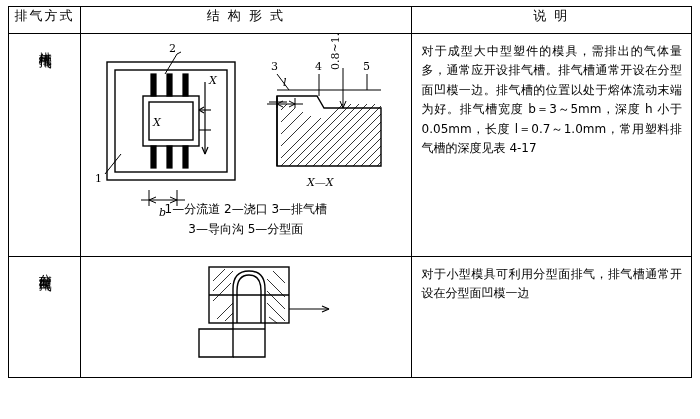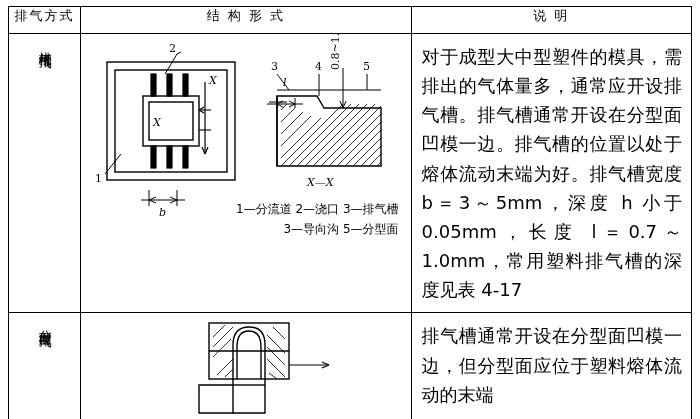--- a/index.html
+++ b/index.html
@@ -5,24 +5,24 @@
   html,body{margin:0;padding:0;background:#fff;}
   body{width:700px;height:419px;font-family:"DejaVu Sans","Liberation Sans",sans-serif;color:#000;}
   #page{position:relative;width:700px;height:419px;box-sizing:border-box;}
   table.main{border-collapse:collapse;width:684px;margin:6px 8px 0 8px;table-layout:fixed;border-radius:6px;}
   table.main td,table.main th{border:1px solid #000;vertical-align:top;padding:0;}
   .hdr{height:26px;text-align:center;vertical-align:middle;font-size:13px;letter-spacing:2px;font-weight:normal;}
   .col1{width:72px;}
   .col2{width:330px;}
   .col3{width:280px;}
   .rowlabel{text-align:center;vertical-align:middle;font-size:13px;line-height:1.25;}
-  .desc{font-size:18px;line-height:1.62;padding:8px 9px 8px 10px;text-align:justify;}
+  .desc{font-size:12px;line-height:1.62;padding:8px 9px 8px 10px;text-align:justify;}
   .cell2{position:relative;height:222px;}
   .cell2b{position:relative;height:120px;}
-  .figcap{position:absolute;left:0;right:12px;text-align:right;font-size:12px;line-height:1.5;}
+  .figcap{position:absolute;left:0;right:0;text-align:center;font-size:12px;line-height:1.5;}
   .vert{writing-mode:vertical-rl;text-orientation:upright;letter-spacing:1px;display:inline-block;}
   svg{display:block;}
   .lbl{font-family:"DejaVu Serif","Liberation Serif",serif;font-size:11px;}
   .lbli{font-family:"DejaVu Serif","Liberation Serif",serif;font-size:11px;font-style:italic;}
 </style>
 </head>
 <body>
 
 <div id="page">
 <table class="main">
@@ -187,18 +187,18 @@
             <line x1="192" y1="14" x2="204" y2="26"></line>
           </g>
           <g stroke="#000" stroke-width="1.2" fill="none">
             <line x1="208" y1="52" x2="248" y2="52"></line>
             <path d="M248 52 l-7 -3 M248 52 l-7 3"></path>
           </g>
         </svg>
       </div>
     </td>
     <td>
-      <div class="desc">排气槽通常开设在分型面凹模一边，但分型面应位于塑料熔体流动的末端</div>
+      <div class="desc">对于小型模具可利用分型面排气，排气槽通常开设在分型面凹模一边</div>
     </td>
   </tr>
 </tbody>
     </table>
 </div>
 
 </body></html>

